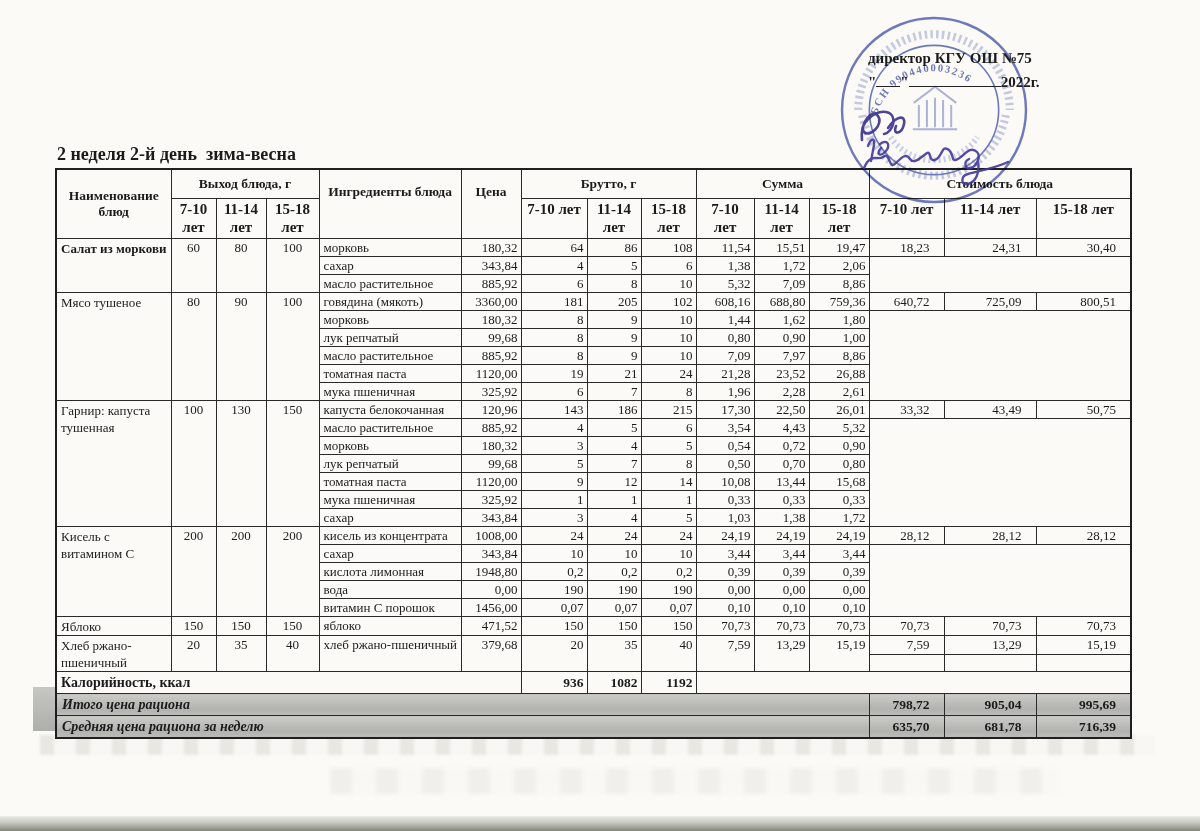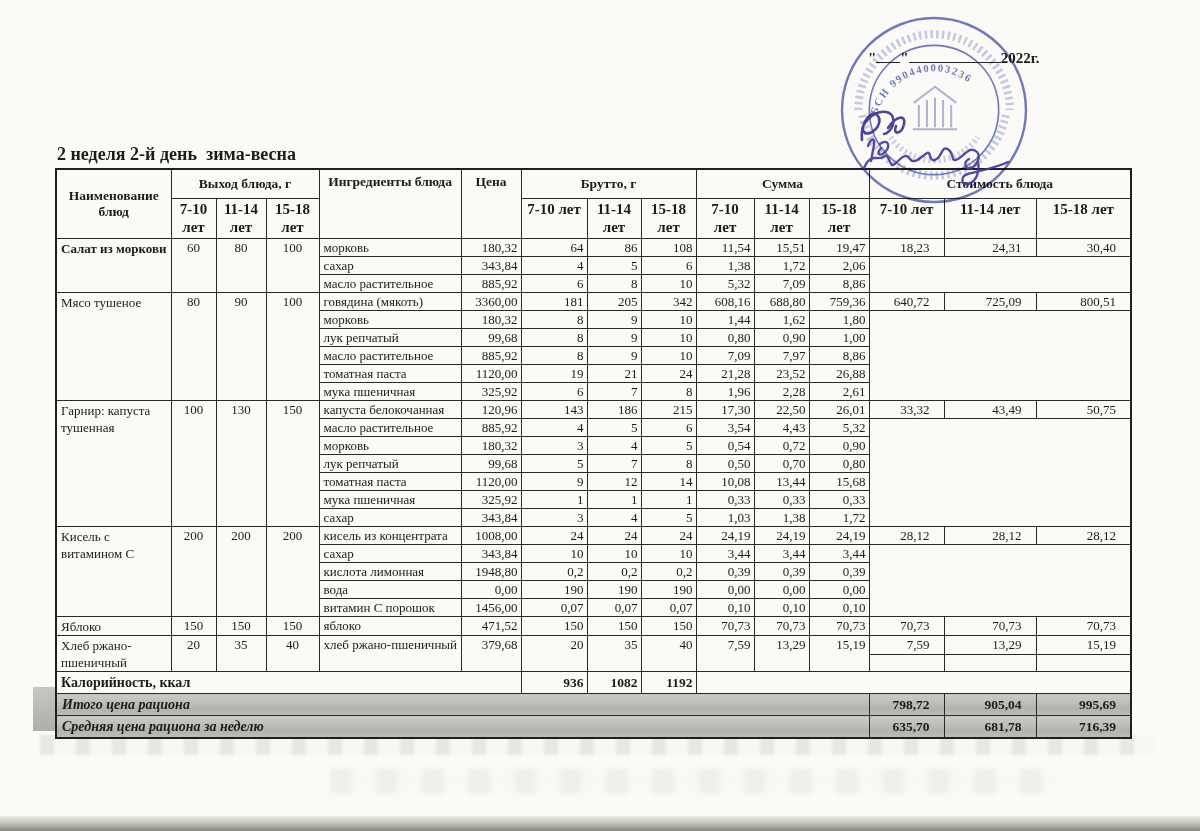--- a/index.html
+++ b/index.html
@@ -19,21 +19,21 @@
   .handw{position:absolute;z-index:5;pointer-events:none;}
   .sigsvg{left:852px;top:98px;width:190px;height:60px;}
   .datesvg{left:858px;top:128px;width:175px;height:58px;}
   
   table.menu{border-collapse:collapse;table-layout:fixed;position:absolute;left:55px;top:168px;
              width:1075px;border:2px solid #1f1f1f;z-index:2;}
   .menu th,.menu td{border:1px solid #2a2a2a;overflow:hidden;}
   .menu th{font-weight:bold;text-align:center;padding:1px 2px;line-height:1.18;font-size:13.5px;}
   .menu tr.h1 th{height:26px;}
   .menu tr.h2 th{height:36px;vertical-align:top;padding-top:2px;font-size:15px;}
-  .menu th.vtop{vertical-align:top;padding-top:4px;}
+  .menu th.vtop{vertical-align:top;padding-top:14px;}
   .menu td{font-size:13px;line-height:16px;vertical-align:top;padding:1px 3px 0;}
   .menu tr.ingrow{height:18px;}
   .menu tr.tall{height:36px;}
   .menu td.name{text-align:left;padding-left:4px;line-height:17px;margin-top:41px;}
   .menu td.name.b{font-weight:bold;}
   .menu td.out{text-align:center;}
   .menu td.ing{text-align:left;padding-left:4px;margin-left:32px;}
   .menu td.num{text-align:right;padding-right:3px;}
   .menu td.cost{text-align:right;padding-right:14px;}
   .menu td.cost-empty{border:none;}
@@ -81,20 +81,21 @@
     </g>
     <defs>
       <path id="arcnum" d="M 38,104 A 58,58 0 0 1 152,104"></path>
     </defs>
     <text font-size="10.5" font-weight="bold" fill="#4656ae" letter-spacing="1.6" font-family="Liberation Serif, serif">
       <textPath href="#arcnum" startOffset="4">БСН 990440003236</textPath>
     </text>
   </svg>
 
   <div class="approval">
+    <div>директор КГУ ОШ №75</div>
     <div>"<span class="blank b22"></span>"<span class="blank b88"></span><span>2022г.</span></div>
   </div>
 
   <svg class="handw sigsvg" viewBox="0 0 190 60">
     <g stroke="#3e358f" stroke-width="2.6" fill="none" stroke-linecap="round" opacity=".92">
       <path d="M10,42 C8,24 20,10 26,18 C32,26 18,40 12,34 C6,28 22,12 34,14 C46,16 42,34 32,36"></path>
       <path d="M36,30 C44,18 54,16 52,26 C50,36 40,38 44,28"></path>
     </g>
   </svg>
 
@@ -190,21 +191,21 @@
         </tr>
         <tr class="ingrow">
           <td class="name" rowspan="6">Мясо тушеное</td>
           <td class="out" rowspan="6">80</td>
           <td class="out" rowspan="6">90</td>
           <td class="out" rowspan="6">100</td>
           <td class="ing">говядина (мякоть)</td>
           <td class="num">3360,00</td>
           <td class="num">181</td>
           <td class="num">205</td>
-          <td class="num">342</td>
+          <td class="num">102</td>
           <td class="num">608,16</td>
           <td class="num">688,80</td>
           <td class="num">759,36</td>
           <td class="cost">640,72</td>
           <td class="cost">725,09</td>
           <td class="cost">800,51</td>
         </tr>
         <tr class="ingrow">
           <td class="ing">морковь</td>
           <td class="num">180,32</td>

